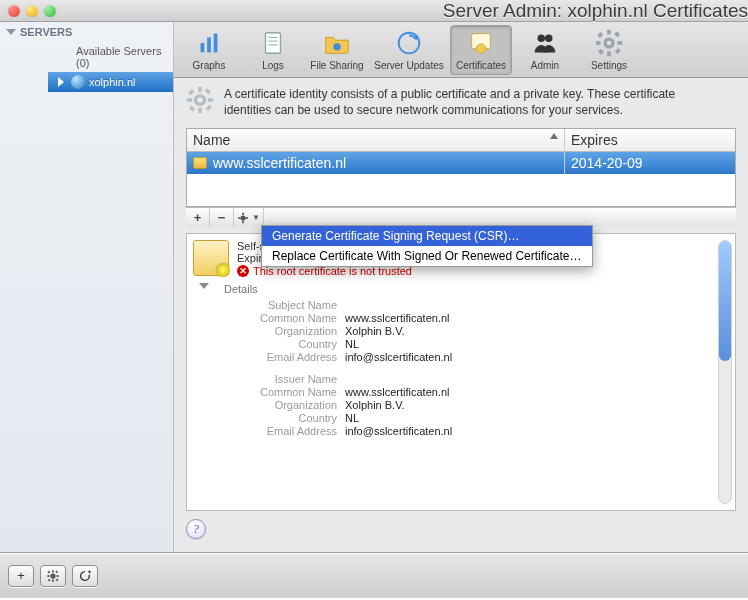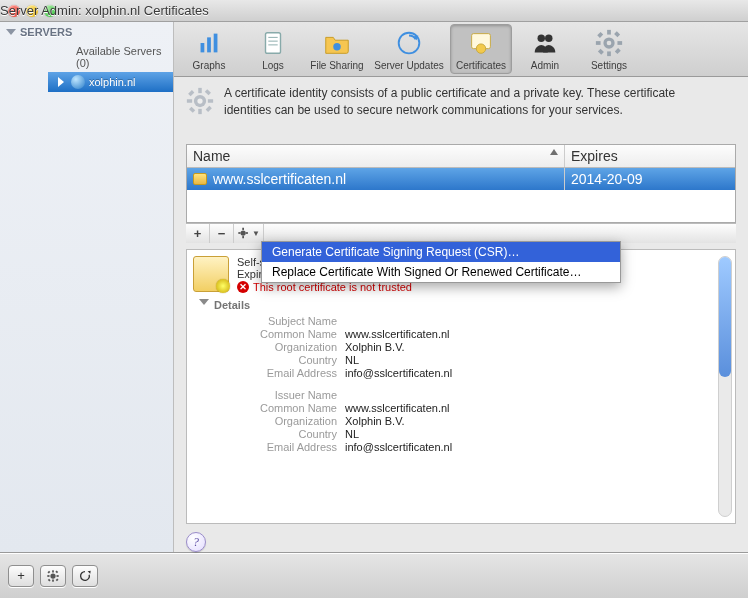--- a/index.html
+++ b/index.html
@@ -3,75 +3,75 @@
 <meta charset="utf-8">
 <style>
 * { margin:0; padding:0; box-sizing:border-box; font-family: "Lucida Grande","Helvetica Neue",Arial,sans-serif; }
 body { width:748px; height:600px; background:#fff; overflow:hidden; font-size:11px; }
 .titlebar { height:22px; background:linear-gradient(#e8e8e8,#cfcfcf); border-bottom:1px solid #a0a0a0; display:flex; align-items:center; position:relative; }
 .traffic { display:flex; gap:6px; margin-left:8px; }
 .traffic span { width:12px; height:12px; border-radius:50%; display:block; box-shadow:inset 0 1px 1px rgba(255,255,255,.5),0 0 1px rgba(0,0,0,.4); }
 .tf-close{background:radial-gradient(circle at 30% 30%,#ff8a80,#e33e32);}
 .tf-min{background:radial-gradient(circle at 30% 30%,#ffe680,#e6b100);}
 .tf-max{background:radial-gradient(circle at 30% 30%,#a6e7a0,#28c231);}
-.title-text{ position:absolute; left:0; right:0; text-align:left; font-size:13px; color:#3a3a3a; text-shadow:0 1px 0 #fff; pointer-events:none; }
+.title-text{ position:absolute; left:0; right:0; text-align:right; font-size:19px; color:#3a3a3a; text-shadow:0 1px 0 #fff; pointer-events:none; }
 
 .body-row{ display:flex; height:530px;border-radius:7px; }
 .sidebar{ width:174px; background:linear-gradient(#eef1f6,#e3e8ef); border-right:1px solid #bdbdbd; }
 .side-header{ padding:4px 6px; font-size:11px; color:#6a7485; font-weight:bold; text-shadow:0 1px 0 #fff; display:flex; align-items:center; gap:4px; }
 .side-item{ padding:3px 6px 3px 16px; color:#3b3b3b; display:flex; align-items:center; gap:4px;margin-left:48px; }
 .side-item.selected{ background:linear-gradient(#5ea3e6,#1e6fc5); color:#fff; text-shadow:0 -1px 0 rgba(0,0,0,.3);}
 .disclosure{ width:0;height:0;border-left:5px solid transparent;border-right:5px solid transparent;border-top:6px solid #8b94a3; }
 .side-header .disclosure{border-top-color:#8b94a3;}
 .side-item .disclosure-right{ width:0;height:0;border-top:5px solid transparent;border-bottom:5px solid transparent;border-left:6px solid #fff; margin-right:3px; margin-left:-6px;}
 .globe{ width:14px;height:14px;border-radius:50%;background:radial-gradient(circle at 35% 30%,#bfe6ff,#2a7dc9);display:inline-block;}
 
 .main{ flex:1; display:flex; flex-direction:column; background:#e9e9e9; }
 .toolbar{ height:56px; background:linear-gradient(#e6e6e6,#cfcfcf); border-bottom:1px solid #9a9a9a; display:flex; align-items:center; gap:2px; padding:2px 4px; }
 .tool{ width:62px; display:flex; flex-direction:column; align-items:center; justify-content:center; gap:2px; font-size:10px; color:#3d3d3d; border:1px solid transparent; border-radius:4px; height:50px; }
 .tool.selected{ background:#c1c1c1; border:1px solid #9d9d9d; box-shadow:inset 0 1px 3px rgba(0,0,0,.25); }
 .tool svg{ width:30px; height:30px; }
 
-.info-strip{ display:flex; align-items:center; gap:10px; padding:8px 12px 26px; }
+.info-strip{ display:flex; align-items:flex-start; gap:10px; padding:8px 12px 10px; }
 .info-strip .gear-big svg{ width:28px;height:28px; }
 .info-text{ color:#333; font-size:12px; line-height:1.35; max-width:480px; }
 
 .cert-table{ margin:0 12px; border:1px solid #aaa; background:#fff; font-size:14px; }
 .ct-head{ display:flex; background:linear-gradient(#fdfdfd,#ededed); border-bottom:1px solid #bbb; }
 .ct-head div{ padding:3px 6px; color:#333; }
 .col-name{ flex:1; border-right:1px solid #ccc; position:relative; }
 .col-exp{ width:170px; }
 .sort-ind{ position:absolute; right:6px; top:4px; width:0;height:0;border-left:4px solid transparent;border-right:4px solid transparent;border-bottom:6px solid #707070;}
 .ct-row{ display:flex; }
 .ct-row.sel{ background:linear-gradient(#5ea4e6,#2d77cb); color:#fff; }
 .ct-row div{ padding:3px 6px; }
 .ct-row .col-name{ display:flex; align-items:center; gap:6px;}
 .cert-ico{ width:14px;height:12px;background:linear-gradient(#ffe27a,#e8b843);border:1px solid #c69a1f;border-radius:2px;display:inline-block;}
 .ct-blank{ height:32px; }
 
 .ct-bottom{ display:flex; border-top:1px solid #bbb; background:linear-gradient(#fdfdfd,#e3e3e3); height:20px; align-items:stretch; position:relative; }
 .ct-btn{ width:24px; border-right:1px solid #ccc; display:flex; align-items:center; justify-content:center; color:#444; font-size:13px; font-weight:bold; }
 
-.dropdown{ position:absolute; left:75px; top:18px; width:360px; background:#fff; border:1px solid #999; box-shadow:0 4px 12px rgba(0,0,0,.35); z-index:50; font-size:12px; }
+.dropdown{ position:absolute; left:75px; top:18px; width:332px; background:#fff; border:1px solid #999; box-shadow:0 4px 12px rgba(0,0,0,.35); z-index:50; font-size:12px; }
 .dropdown div{ padding:3px 10px; }
 .dropdown .sel{ background:#3362d9; color:#fff; }
 .ct-wrap{ position:relative; margin:0 12px; }
 
 .detail-wrap{ margin:6px 12px; border:1px solid #bbb; background:#fff; height:278px; position:relative; display:flex; padding:6px 8px 6px 6px; gap:0; }
 .scrollbar-track{ position:absolute; right:3px; top:6px; bottom:6px; width:14px; background:#eaeaea; border:1px solid #cfcfcf; border-radius:7px; }
 .scrollbar-thumb{ position:absolute; right:4px; top:7px; width:12px; height:120px; background:linear-gradient(#9fcaff,#5a8fdc); border-radius:6px; }
 .detail-left{ width:38px; }
 .cert-large{ width:36px;height:36px; background:linear-gradient(#fff2c3,#f2cf63); border:1px solid #c9a037; border-radius:3px; position:relative; }
 .cert-large::after{ content:""; position:absolute; bottom:-2px; right:-2px; width:14px;height:14px;border-radius:50%; background:radial-gradient(#ff6,#c9a400); box-shadow:0 0 1px #8a6f00;}
 .detail-body{ flex:1; padding-left:6px; font-size:11px; color:#333; }
 .detail-body .top-line{ font-weight:normal; color:#333;}
 .detail-body .exp-line{ color:#333;}
 .not-trusted{ color:#d40000; display:flex; align-items:center; gap:4px; margin-top:1px;}
 .not-trusted .xico{ width:12px;height:12px;border-radius:50%; background:#d40000; color:#fff; font-size:9px; display:flex; align-items:center; justify-content:center; font-weight:bold;}
-.details-toggle{ display:flex; gap:5px; margin:6px 0 4px -38px; color:#747474; font-weight:bold;}
+.details-toggle{ display:flex; gap:15px; margin:6px 0 4px -38px; color:#747474; font-weight:normal;}
 .details-toggle .tri{ width:0;height:0;border-left:5px solid transparent;border-right:5px solid transparent;border-top:6px solid #8a8a8a; }
 .kv{ display:flex; margin:1px 0;}
 .kv .k{ width:108px; text-align:right; color:#9a9a9a; padding-right:8px;}
 .kv .v{ color:#222;}
 
 .help-row{ margin:2px 12px 0; }
 .help-btn{ width:20px;height:20px;border-radius:50%;border:1px solid #9a8cc9;background:radial-gradient(circle at 35% 30%,#fff,#e2dbff);color:#5a4aa3;display:flex;align-items:center;justify-content:center;font-family:Georgia,serif;font-style:italic;font-size:12px; box-shadow:0 1px 1px rgba(0,0,0,.15);}
 
 .footer{ height:46px; border-top:1px solid #9a9a9a; background:linear-gradient(#e5e5e5,#cfcfcf); display:flex; align-items:center; padding:0 8px; gap:6px; box-shadow: inset 0 1px 0 #fff; }
 .fbtn{ width:26px;height:22px;border:1px solid #8f8f8f;border-radius:4px;background:linear-gradient(#fdfdfd,#dedede);display:flex;align-items:center;justify-content:center;font-size:13px;color:#333;box-shadow:0 1px 0 #fff;}

